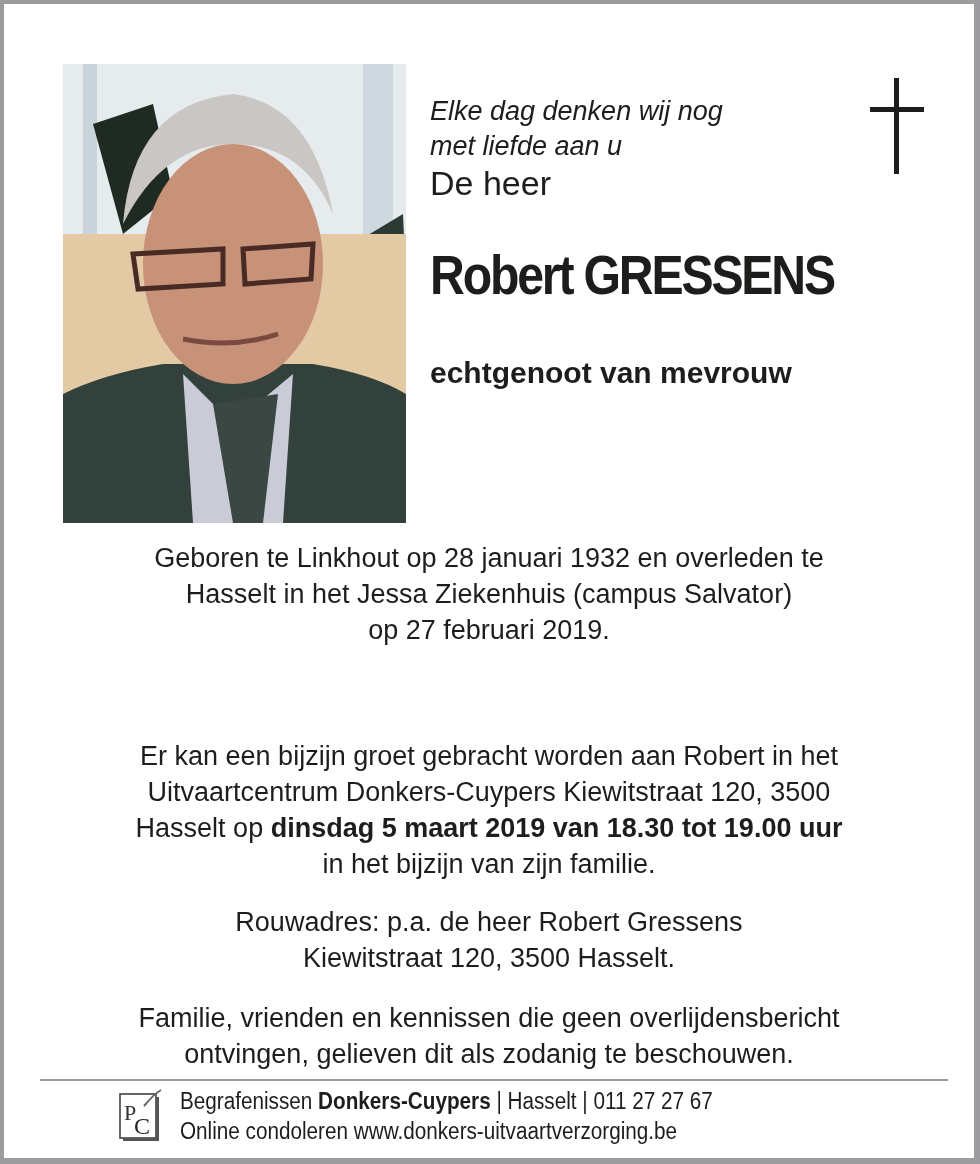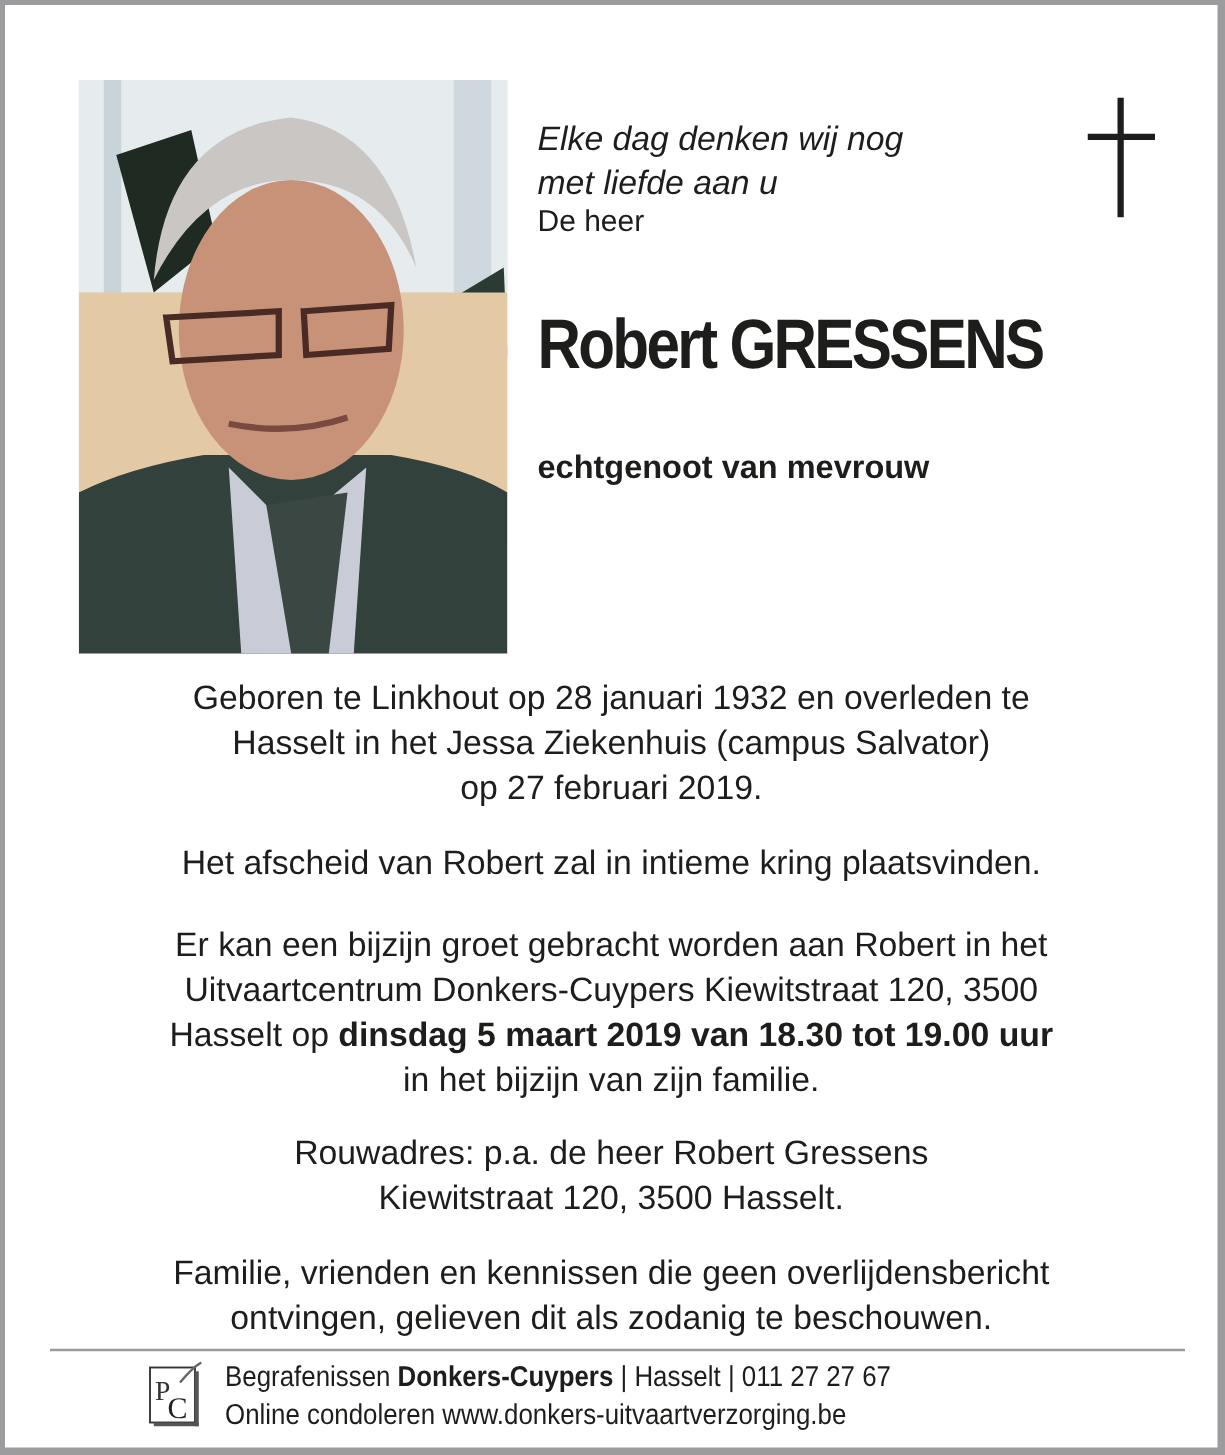--- a/index.html
+++ b/index.html
@@ -2,23 +2,23 @@
 <html><head>
 <meta charset="utf-8">
 <style>
   html, body { margin: 0; padding: 0; }
   body { width: 980px; height: 1164px; background: #9c9c9e; position: relative; overflow: hidden; font-family: "Liberation Sans", sans-serif; color: #1d1d1b; }
   .page { position: absolute; left: 4px; top: 4px; width: 970px; height: 1154px; background: #ffffff; }
   .photo { position: absolute; left: 59px; top: 60px; width: 343px; height: 459px; overflow: hidden; background: #dfe4e8; }
   .abs { position: absolute; }
   .motto { left: 426px; top: 54px; font-size: 27px; font-style: italic; line-height: 35px; color: #1d1d1b; margin-top: 36px; }
   .cross { left: 866px; top: 74px; width: 54px; height: 96px; }
-  .title { left: 426px; top: 160px; font-size: 24px; }
+  .title { left: 426px; top: 160px; font-size: 34px; }
   .name { left: 426px; top: 238px; font-size: 56px; font-weight: bold; letter-spacing: -2.5px; transform: scaleX(0.86); transform-origin: left top; white-space: nowrap; }
-  .spouse { left: 426px; top: 349px; font-size: 26px; font-weight: bold; line-height: 40px; }
+  .spouse { left: 426px; top: 349px; font-size: 30px; font-weight: bold; line-height: 40px; }
   .member { left: 426px; top: 467px; font-size: 27px; }
   .center { left: 30px; width: 910px; text-align: center; font-size: 27px; line-height: 36px; }
   .rule { left: 36px; top: 1075px; width: 908px; height: 2px; background: #9a9a9a; }
   .footer { left: 176px; top: 1082px; font-size: 23px; line-height: 30px; transform: scaleX(0.9); transform-origin: left top; white-space: nowrap; }
   .logo { left: 112px; top: 1084px; width: 46px; height: 55px; }
 </style>
 </head>
 <body>
 
 <div class="page">
@@ -60,21 +60,20 @@
     <div>echtgenoot van mevrouw</div>
   </div>
 
 
   <div class="abs center" style="top:536px;">
     <div>Geboren te Linkhout op 28 januari 1932 en overleden te</div>
     <div>Hasselt in het Jessa Ziekenhuis (campus Salvator)</div>
     <div>op 27 februari 2019.</div>
   </div>
 
-  <div class="abs center" style="top:668px;">Het afscheid van Robert zal in intieme kring plaatsvinden.</div>
 
   <div class="abs center" style="top:734px;">
     <div>Er kan een bijzijn groet gebracht worden aan Robert in het</div>
     <div>Uitvaartcentrum Donkers-Cuypers Kiewitstraat 120, 3500</div>
     <div><span>Hasselt op </span><b>dinsdag 5 maart 2019 van 18.30 tot 19.00 uur</b></div>
     <div>in het bijzijn van zijn familie.</div>
   </div>
 
   <div class="abs center" style="top:900px;">
     <div>Rouwadres: p.a. de heer Robert Gressens</div>

